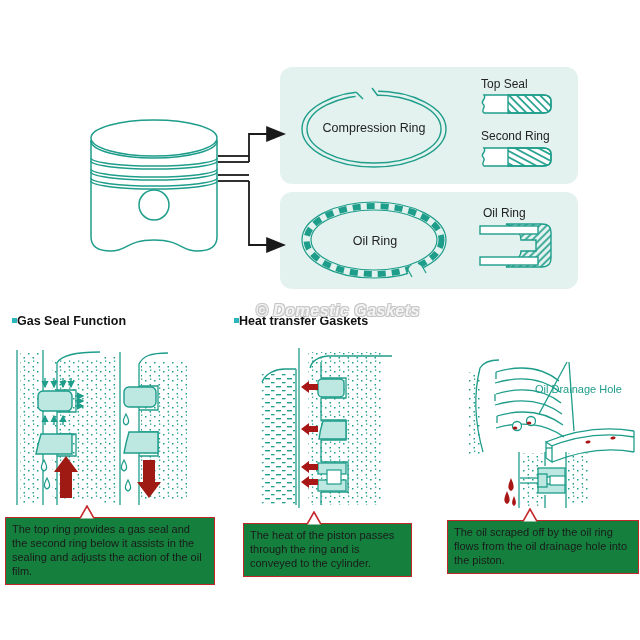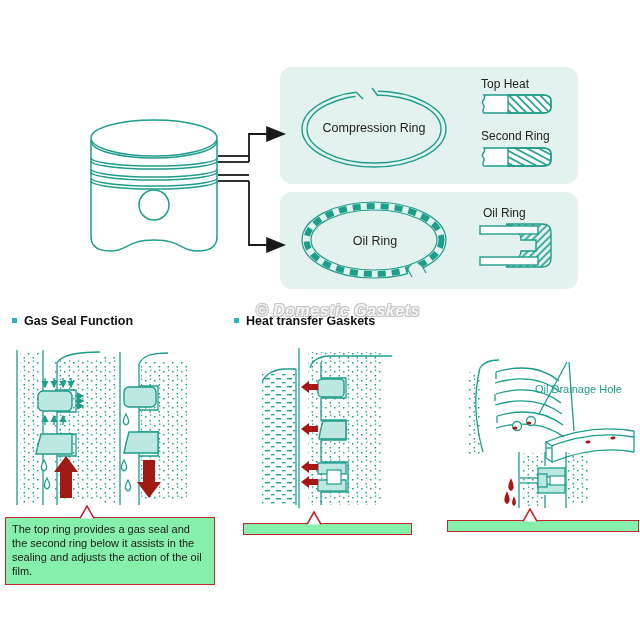--- a/index.html
+++ b/index.html
@@ -5,27 +5,27 @@
   html,body{margin:0;padding:0;background:#fff;}
   .stage{position:relative;width:640px;height:640px;background:#fff;overflow:hidden;
          font-family:"Liberation Sans",sans-serif;color:#1a1a1a;}
   .panel{position:absolute;background:var(--panel-bg,#e3f2ee);border-radius:12px;z-index:1;}
   .panel1{left:280px;top:67px;width:298px;height:117px;}
   .panel2{left:280px;top:192px;width:298px;height:97px;}
   svg.art{position:absolute;left:0;top:0;z-index:2;}
   .lbl{position:absolute;z-index:3;font-size:12px;color:#222;white-space:nowrap;}
   .lbl.center{text-align:center;}
   .ring-name{font-size:12.5px;}
-  .heading{position:absolute;z-index:3;display:flex;align-items:flex-start;gap:7px;}
+  .heading{position:absolute;z-index:3;display:flex;align-items:flex-start;}
   .heading .bullet{width:5px;height:5px;margin-top:4px;background:var(--bullet,#29b7bd);}
   .heading .htext{font-size:12.5px;font-weight:bold;color:#111;}
   .watermark{position:absolute;z-index:4;font-size:16px;font-style:italic;font-weight:bold;
              letter-spacing:.5px;color:#f4f4f4;
              text-shadow:-1px -1px 0 #c6c6c6,1px -1px 0 #c6c6c6,-1px 1px 0 #c6c6c6,1px 1px 0 #c6c6c6;}
-  .callout{position:absolute;z-index:3;background:#86efac;border:1.6px solid var(--box-red,#c4272b);
+  .callout{position:absolute;z-index:3;background:#15803d;border:1.6px solid var(--box-red,#c4272b);
            font-size:11px;line-height:1.27;color:#1a1a1a;padding:5px 6px;}
   .notch{position:absolute;top:-13px;z-index:4;}
   .oil-hole-lbl{position:absolute;z-index:3;font-size:11px;color:var(--teal,#1f9d8b);white-space:nowrap;}
 </style>
 </head>
 <body>
 
 <div class="stage">
 
   <div class="panel panel1"></div>
@@ -237,21 +237,21 @@
       </g>
       <g fill="#a81616" stroke="none">
         <path d="M511,478 C508,485 507,489 511,491 C515,489 514,485 511,478 Z"></path>
         <path d="M507,491 C504,498 503,502 507,504 C511,502 510,498 507,491 Z"></path>
         <path d="M514,496 C512,501 511,504 514,506 C517,504 516,501 514,496 Z"></path>
       </g>
     </g>
   </svg>
 
   <div class="lbl ring-name center" style="left:300px;top:121px;width:148px;">Compression Ring</div>
-  <div class="lbl" style="left:481px;top:77px;">Top Heat</div>
+  <div class="lbl" style="left:481px;top:77px;">Top Seal</div>
   <div class="lbl" style="left:481px;top:129px;">Second Ring</div>
   <div class="lbl ring-name center" style="left:330px;top:234px;width:90px;">Oil Ring</div>
   <div class="lbl" style="left:483px;top:206px;">Oil Ring</div>
 
   <div class="watermark" style="left:256px;top:302px;">© Domestic Gaskets</div>
 
   <div class="heading" style="left:12px;top:314px;">
     <span class="bullet"></span>
     <span class="htext">Gas Seal Function</span>
   </div>
@@ -266,21 +266,23 @@
     <svg class="notch" style="left:73px;" width="18" height="14" viewBox="0 0 18 14">
       <path d="M1,13.4 L8,1 L15,13.4" fill="#fff" stroke="#c4272b" stroke-width="1.6"></path>
     </svg>
     <span>The top ring provides a gas seal and the second ring below it assists in the sealing and adjusts the action of the oil film.</span>
   </div>
 
   <div class="callout" style="left:243px;top:523px;width:155px;">
     <svg class="notch" style="left:62px;" width="18" height="14" viewBox="0 0 18 14">
       <path d="M1,13.4 L8,1 L15,13.4" fill="#fff" stroke="#c4272b" stroke-width="1.6"></path>
     </svg>
+    <span>The heat of the piston passes through the ring and is conveyed to the cylinder.</span>
   </div>
 
   <div class="callout" style="left:447px;top:520px;width:178px;">
     <svg class="notch" style="left:74px;" width="18" height="14" viewBox="0 0 18 14">
       <path d="M1,13.4 L8,1 L15,13.4" fill="#fff" stroke="#c4272b" stroke-width="1.6"></path>
     </svg>
+    <span>The oil scraped off by the oil ring flows from the oil drainage hole into the piston.</span>
   </div>
 
 </div>
 
 </body></html>

